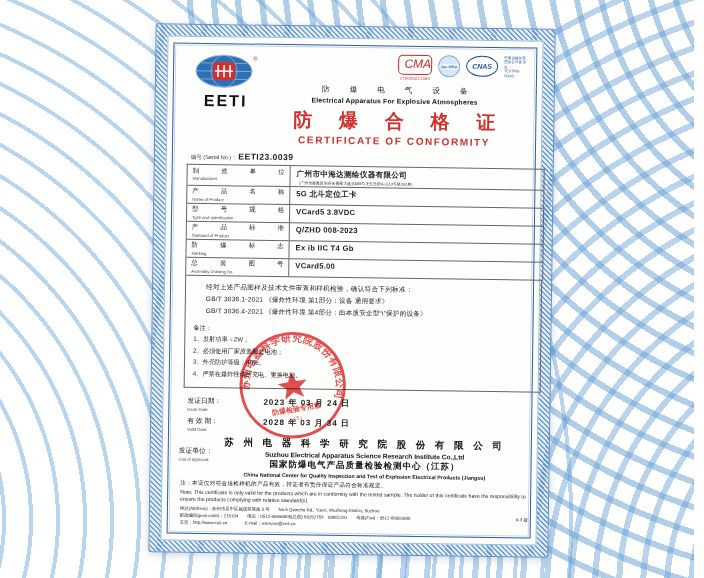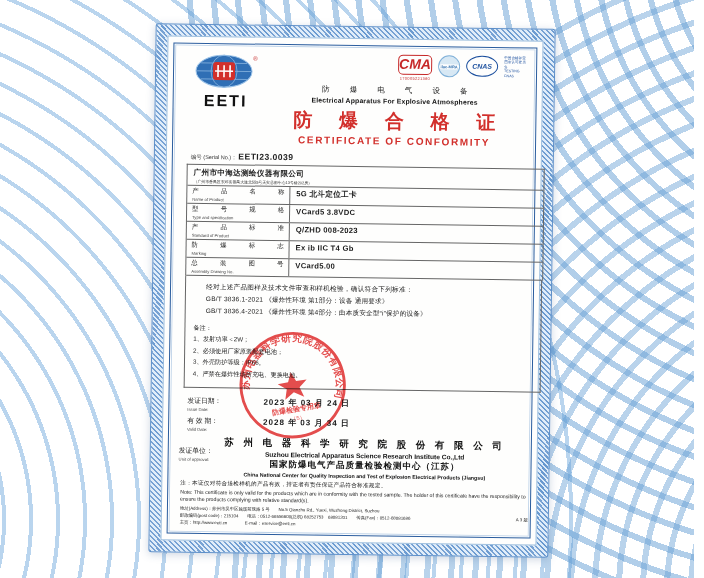--- a/index.html
+++ b/index.html
@@ -41,22 +41,22 @@
     box-shadow:inset 0 0 0 1px #fff, inset 0 0 0 1.8px #b9cfe6;
   }
   .content{position:absolute;inset:4px 8px;font-size:6px;}
   
   .header-flex{display:flex;}
   .logo-col{width:88px;padding-top:5px;text-align:center;flex:none;}
   .globe{display:block;margin:0 auto;}
   .eeti-text{font-weight:bold;font-size:16px;letter-spacing:2px;color:#111;margin-top:3px;font-family:"Liberation Sans",sans-serif;}
   .right-col{flex:1;min-width:0;}
   .marks-row{display:flex;gap:6px;justify-content:flex-end;align-items:flex-start;padding:4px 2px 0 0;height:30px;}
-  .cma-box{border:1.6px solid #c62828;border-radius:5px;width:32px;height:18px;text-align:left;
-    color:#c62828;font-weight:bold;font-style:italic;font-size:14px;line-height:17px;}
+  .cma-box{border:1.6px solid #c62828;border-radius:5px;width:32px;height:18px;text-align:right;
+    color:#c62828;font-weight:normal;font-style:italic;font-size:12px;line-height:17px;}
   .cma-num{font-size:4px;color:#c62828;text-align:center;letter-spacing:.3px;margin-top:1px;}
   .ilac-circle{width:20px;height:20px;border-radius:50%;background:#d7e8f4;border:1px solid #7fb0d8;
     display:flex;align-items:center;justify-content:center;}
   .ilac-label{font-size:4px;color:#2f6fae;background:#fff;border-radius:3px;padding:0 1px;font-weight:bold;}
   .cnas-oval{width:30px;height:19px;border:1.8px solid #1b4f9e;border-radius:50%;
     color:#1b4f9e;font-weight:bold;font-style:italic;font-size:7px;display:flex;align-items:center;justify-content:center;}
   .cnas-side{width:22px;font-size:3.6px;line-height:1.25;color:#1b4f9e;text-align:left;}
   .titles{text-align:center;margin-top:1px;padding-right:8px;}
   .t-cn-small{font-size:7.5px;letter-spacing:9px;color:#222;margin-left:9px;}
   .t-en-small{font-size:6.8px;font-weight:bold;color:#111;margin-top:2px;letter-spacing:.2px;}
@@ -166,20 +166,24 @@
           </div>
         </div>
 
         <div class="serial-row" data-interactable="false">
           <span class="serial-label" data-interactable="false">编号 (Serial No.)：</span>
           <span class="serial-value" data-interactable="false">EETI23.0039</span>
         </div>
 
         <div class="info-table" data-interactable="false">
           <div class="trow row-tall" data-interactable="false">
+            <div class="tlabel" data-interactable="false">
+              <div class="lbl-cn" data-interactable="false">制 造 单 位</div>
+              <div class="lbl-en" data-interactable="false">Manufacturer</div>
+            </div>
             <div class="tvalue" data-interactable="false">
               <div class="val-main" data-interactable="false">广州市中海达测绘仪器有限公司</div>
               <div class="val-sub" data-interactable="false">（广州市番禺区东环街番禺大道北555号天安总部中心13号楼202房）</div>
             </div>
           </div>
           <div class="trow" data-interactable="false">
             <div class="tlabel" data-interactable="false">
               <div class="lbl-cn" data-interactable="false">产 品 名 称</div>
               <div class="lbl-en" data-interactable="false">Name of Product</div>
             </div>

